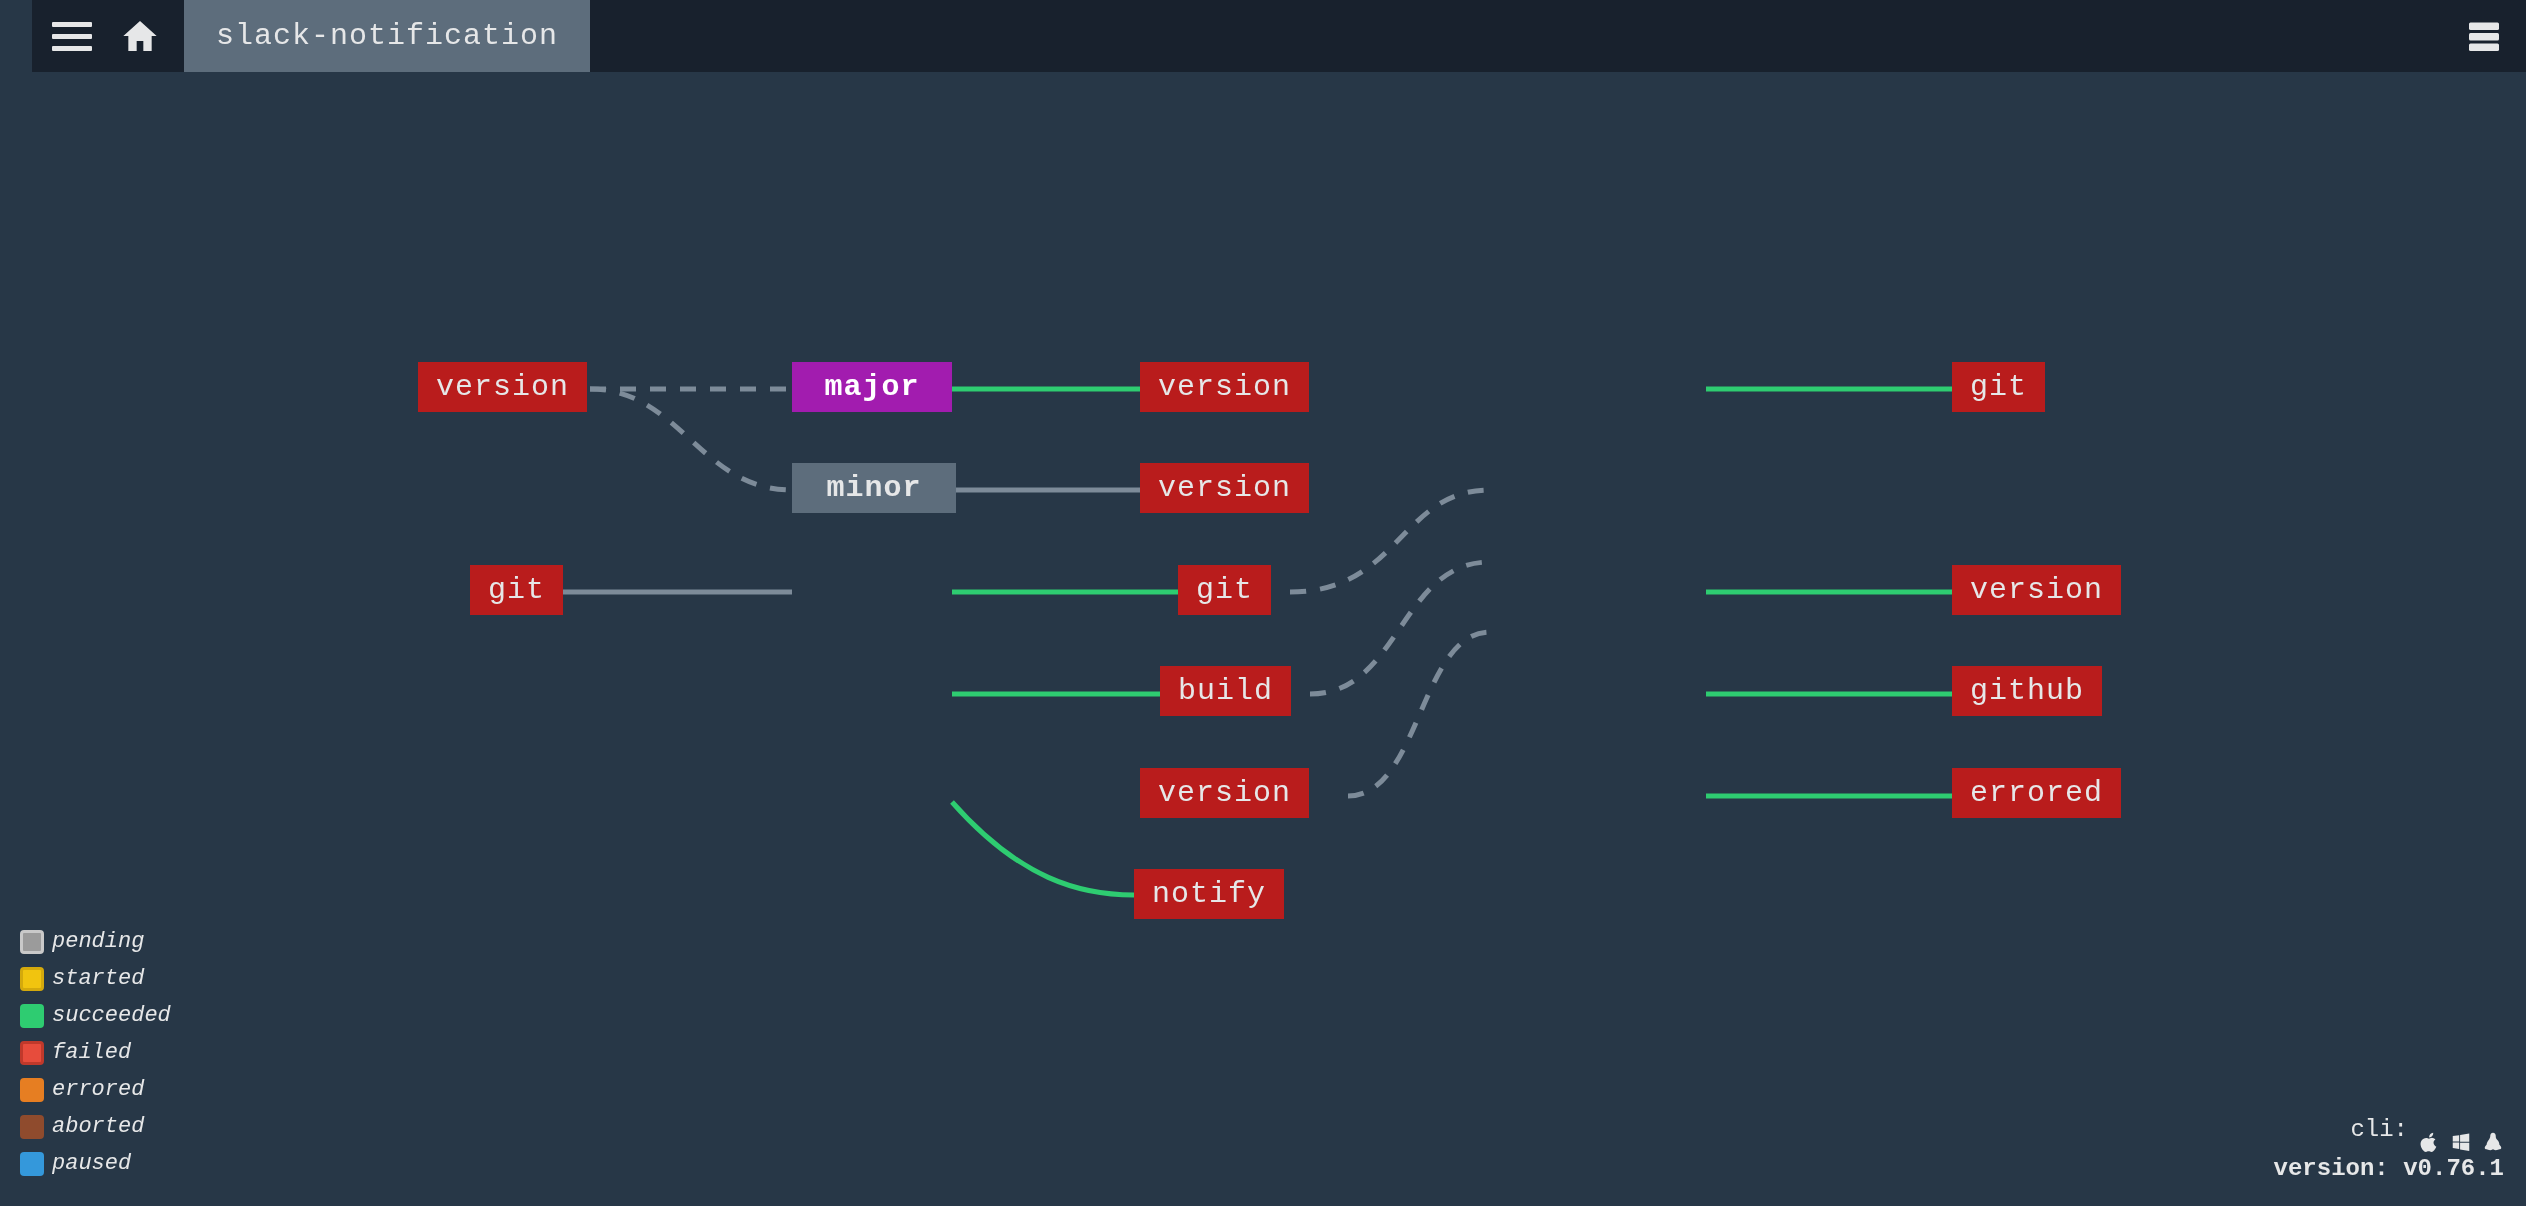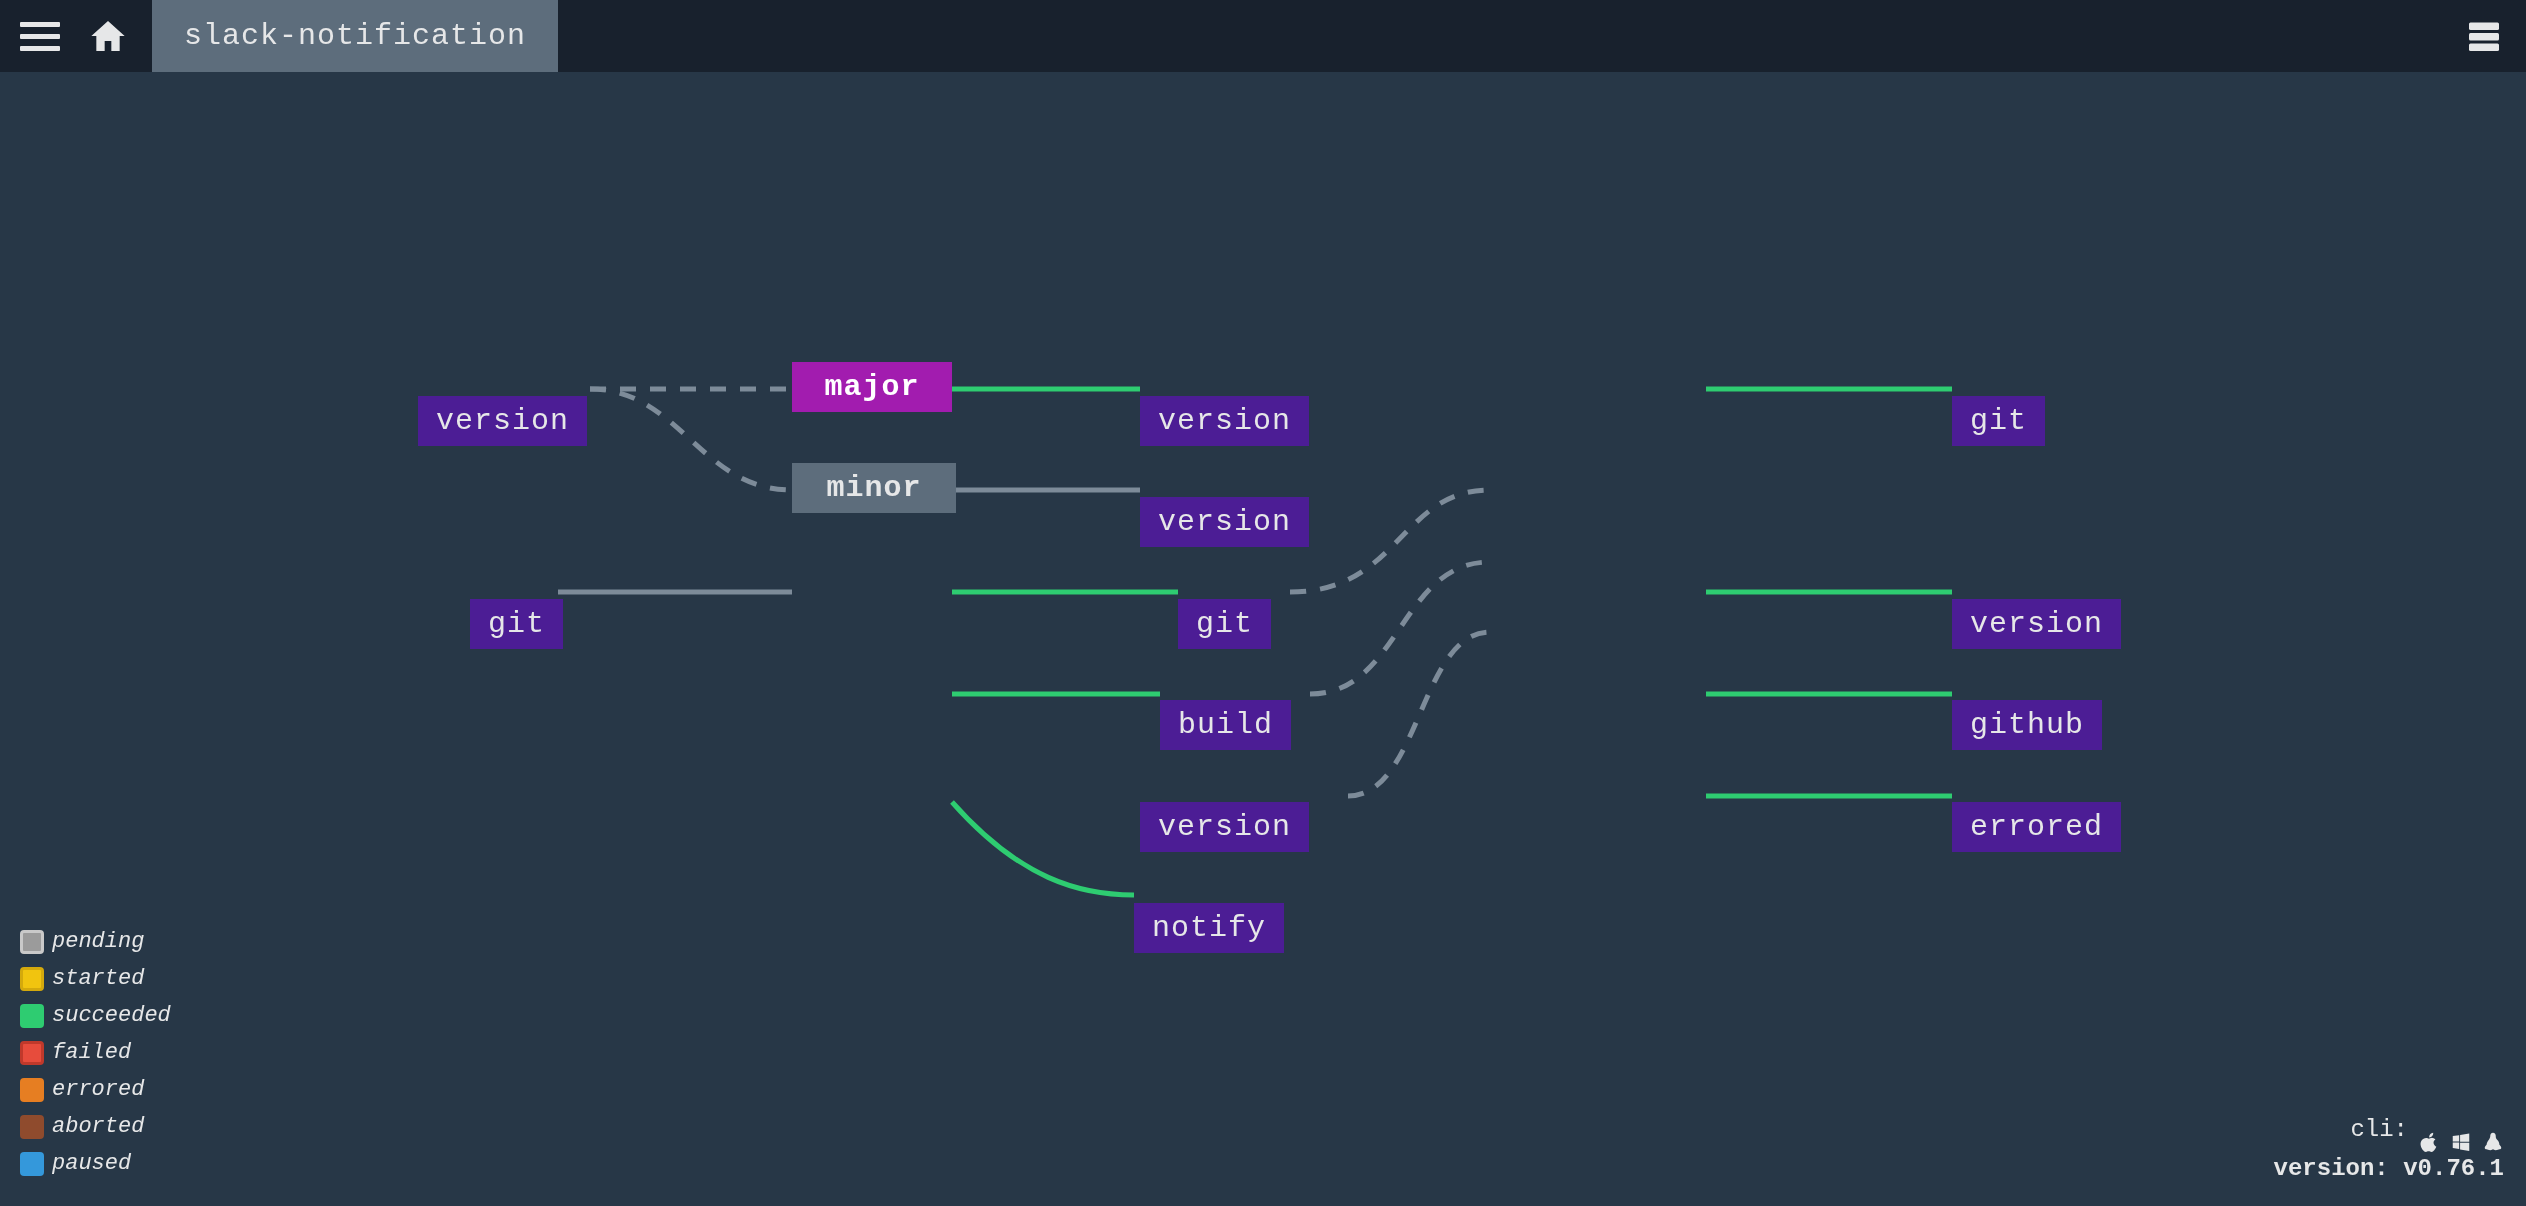--- a/index.html
+++ b/index.html
@@ -11,20 +11,21 @@
   position: relative;
   overflow: hidden;
   color: #e6e7e8;
 }
 .topbar {
   height: 72px;
   background: #18212d;
   display: flex;
   align-items: center;
   position: relative;
+  margin-left: 32px;
 }
 .hamburger {
   width: 40px;
   height: 40px;
   margin-left: 20px;
   display: flex;
   flex-direction: column;
   justify-content: center;
   gap: 7px;
   cursor: pointer;
@@ -72,23 +73,22 @@
 }
 .node {
   position: absolute;
   font-size: 30px;
   padding: 8px 18px;
   font-family: 'Courier New', monospace;
   letter-spacing: 1px;
   white-space: nowrap;
 }
 .node.dark {
-  background: #4c1d95;
+  background: #b91c1c;
   color: #e6e7e8;
-  margin-top: 34px;
 }
 .node.green {
   background: #a21caf;
   color: #fff;
   font-weight: bold;
 }
 .node.grey {
   background: #5d6d7c;
   color: #e6e7e8;
   font-weight: bold;

